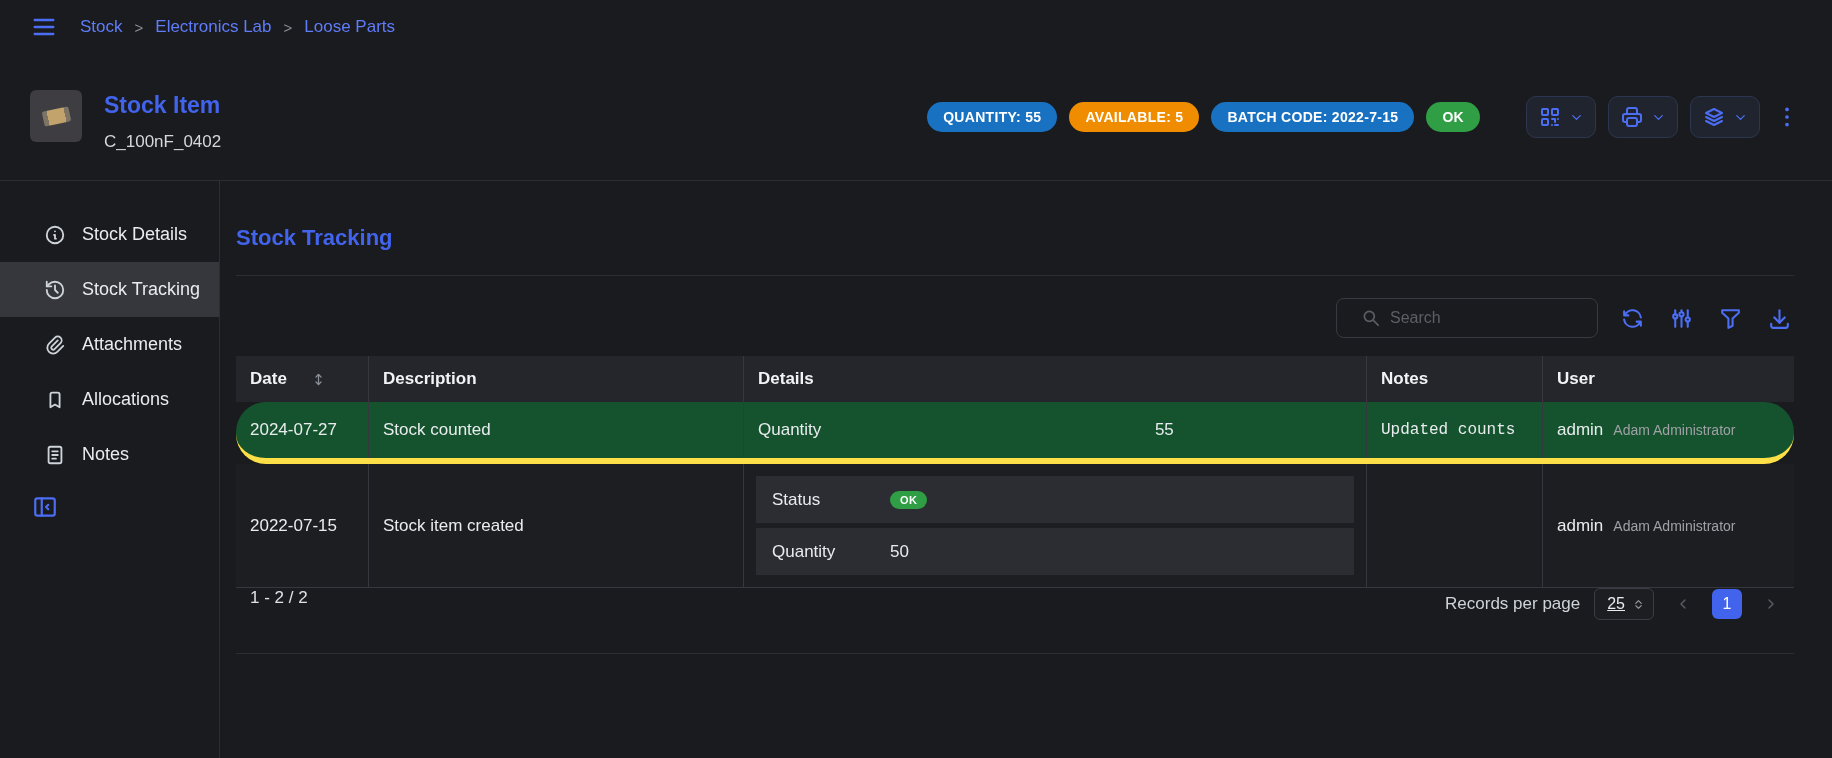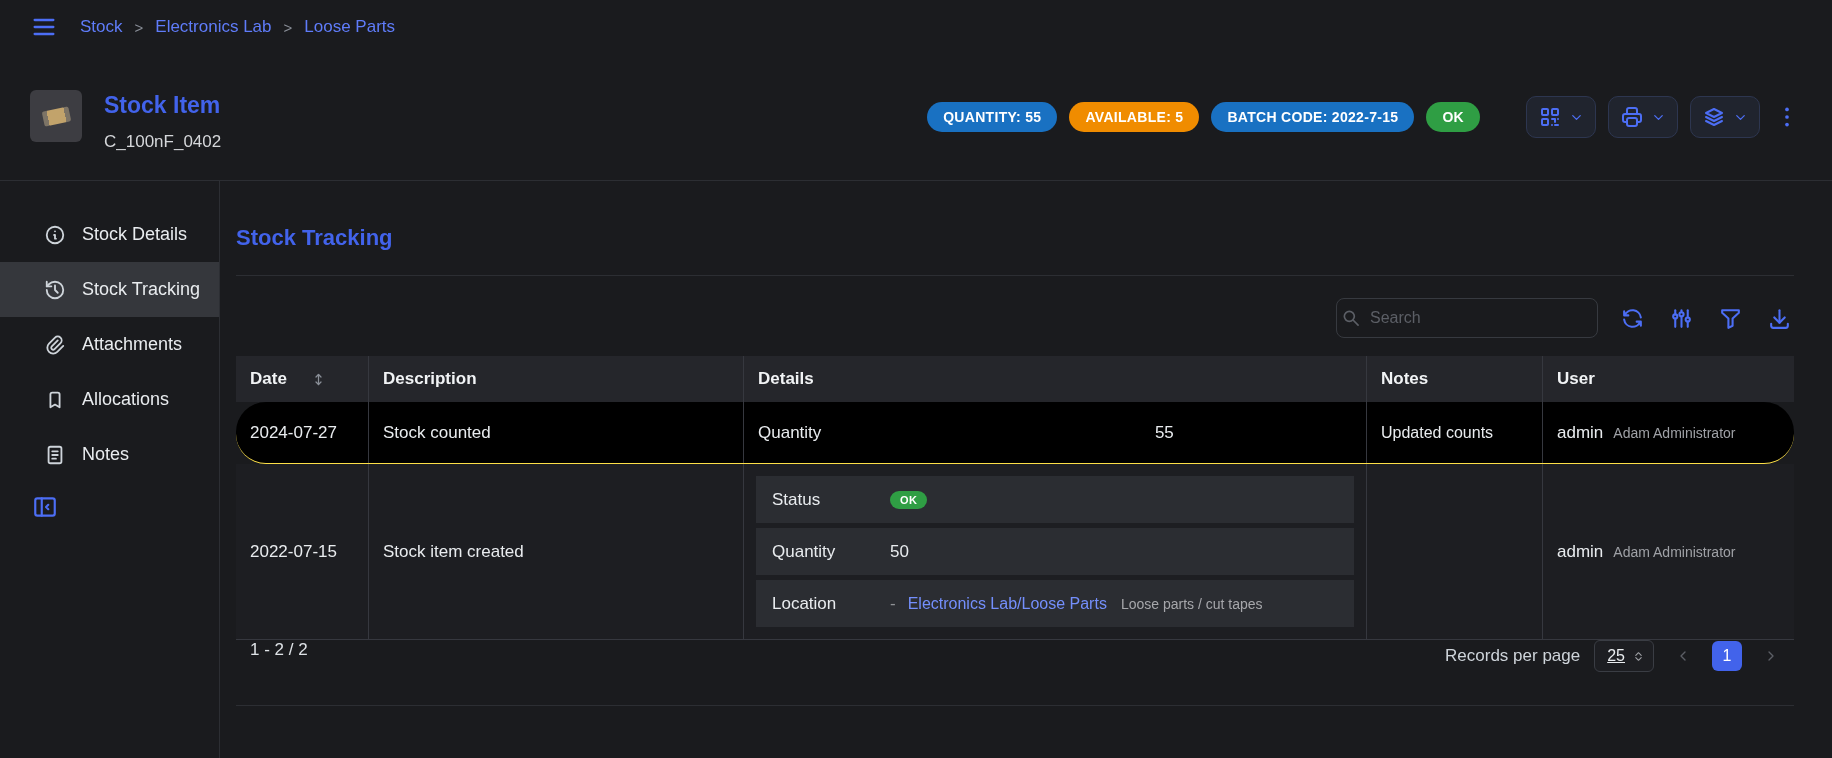--- a/index.html
+++ b/index.html
@@ -46,21 +46,21 @@
   .side-item.active { background:#35373c; }
   .side-icon { color:#ced4da; display:flex; }
   .side-collapse { margin:12px 0 0 32px; color:#4c6ef5; width:26px; padding:0; display:flex; }
 
   .main { flex:1; padding:0 38px 0 16px; min-width:0; }
   .section-title { color:#4263eb; font-size:22px; font-weight:bold; margin-top:44px; }
   .rule { height:1px; background:#2c2e33; margin-top:24px; }
 
   .toolbar { display:flex; justify-content:flex-end; align-items:center; gap:20px; margin-top:22px; }
   .search { display:flex; align-items:center; gap:9px; width:262px; height:40px;
-            border:1px solid #373a40; border-radius:8px; padding:0 4px; }
+            border:1px solid #373a40; border-radius:8px; padding:0 24px; }
   .search-icon { color:#5c5f66; }
   .search input { flex:1; min-width:0; background:transparent; border:none; outline:none; color:#e9ecef; font-size:16px; font-family:inherit; }
   .search input::placeholder { color:#5c5f66; }
   .tool-btn { color:#4c6ef5; display:flex; padding:2px; }
 
   
   .table { margin-top:18px; }
   .thead { display:flex; background:#25262b; height:46px; }
   .th { display:flex; align-items:center; gap:24px; padding:0 14px; font-size:17px; font-weight:bold;
         color:#f1f3f5; border-right:1px solid #36383f; cursor:pointer; }
@@ -69,36 +69,36 @@
 
   .c-date { flex:0 0 133px; }
   .c-desc { flex:0 0 375px; }
   .c-details { flex:0 0 623px; }
   .c-notes { flex:0 0 176px; }
   .c-user { flex:1 1 auto; }
 
   .trow { display:flex; }
   .td { display:flex; align-items:center; padding:0 14px; font-size:17px; color:#e9ecef; border-right:1px solid #36383f; }
   .td:last-child { border-right:none; }
-  .row1 { background:#000000; min-height:62px; border-bottom:1px solid #fde047;border-radius:30px; }
+  .row1 { background:#14532d; min-height:62px; border-bottom:6px solid #fde047;border-radius:30px; }
   .row2 { background:#1d1e22; border-bottom:1px solid #36383f; }
 
   .kv { width:100%; display:flex; }
   .kv-key { flex:0 0 32%; }
   .kv-val { flex:0 0 38%; text-align:right; }
 
   .td-details2 { display:block; padding:12px; }
   .detail-panel { background:#2b2d32; height:47px; display:flex; align-items:center; padding:0 16px; margin-bottom:5px; }
   .detail-panel:last-child { margin-bottom:0; }
   .dp-key { width:118px; font-size:17px; }
   .mini-ok { background:#2f9e44; color:#fff; font-size:11px; font-weight:bold; padding:3px 10px; border-radius:10px; letter-spacing:.4px; }
   .dash { color:#909296; margin-right:12px; }
   .loc-link { color:#748ffc; font-size:16px; text-decoration:none; cursor:pointer; }
   .loc-desc { color:#a6a7ab; font-size:14px; margin-left:14px; }
-  .notes-text { font-size:16px; }
+  .notes-text { font-size:16px;font-family:Liberation Mono, monospace; }
   .uname { font-size:17px; }
   .ufull { font-size:14px; color:#9fa1a6; margin-left:10px; }
 
   
   .tfoot { display:flex; align-items:flex-start; justify-content:space-between; height:66px;
            padding:0 8px 0 14px; border-bottom:1px solid #2c2e33; font-size:17px; color:#dee2e6; }
   .foot-right { display:flex; align-items:center; gap:14px; }
   .rpp-label { color:#ced4da; }
   .rpp-select { display:flex; align-items:center; gap:7px; border:1px solid #3a3d44; border-radius:6px;
                 height:32px; padding:0 8px 0 12px; color:#e9ecef; font-size:16px; background:#1d1e22;text-decoration:underline; }
@@ -339,26 +339,20 @@
           <div class="td c-date">2022-07-15</div>
           <div class="td c-desc">Stock item created</div>
           <div class="td c-details td-details2">
             <div class="detail-panel">
               <span class="dp-key">Status</span>
               <span class="mini-ok">OK</span>
             </div>
             <div class="detail-panel">
               <span class="dp-key">Quantity</span>
               <span>50</span>
-            </div>
-            <div class="detail-panel">
-              <span class="dp-key">Location</span>
-              <span class="dash">-</span>
-              <a class="loc-link">Electronics Lab/Loose Parts</a>
-              <span class="loc-desc">Loose parts / cut tapes</span>
             </div>
           </div>
           <div class="td c-notes">
               <span class="notes-text"></span>
             </div>
           <div class="td c-user">
             <span class="uname">admin</span>
             <span class="ufull">Adam Administrator</span>
           </div>
         </div>

